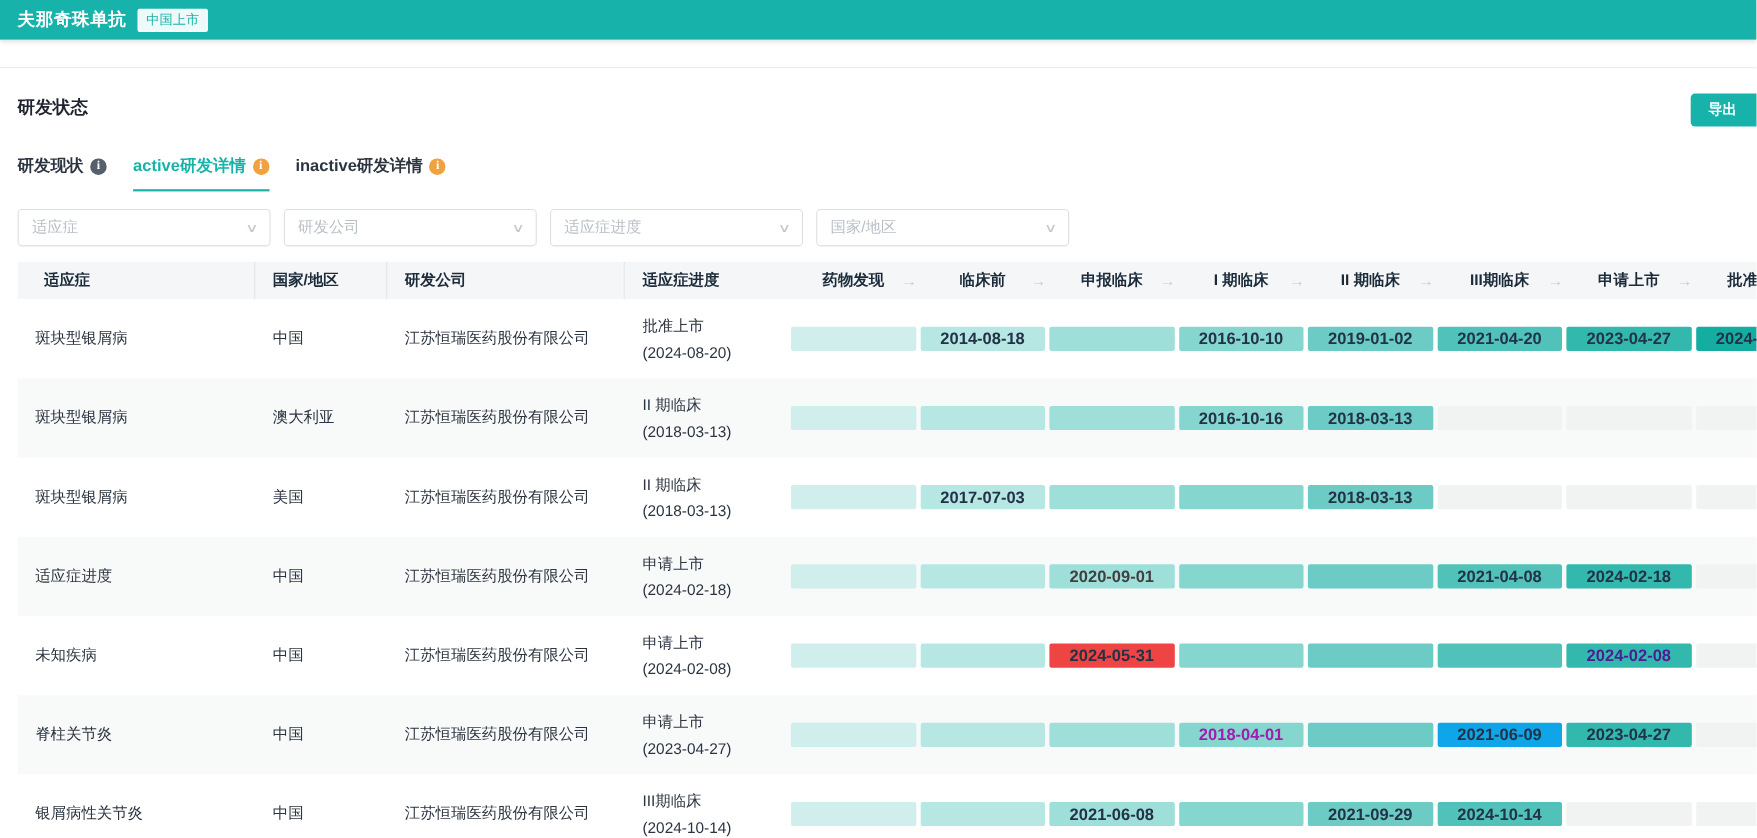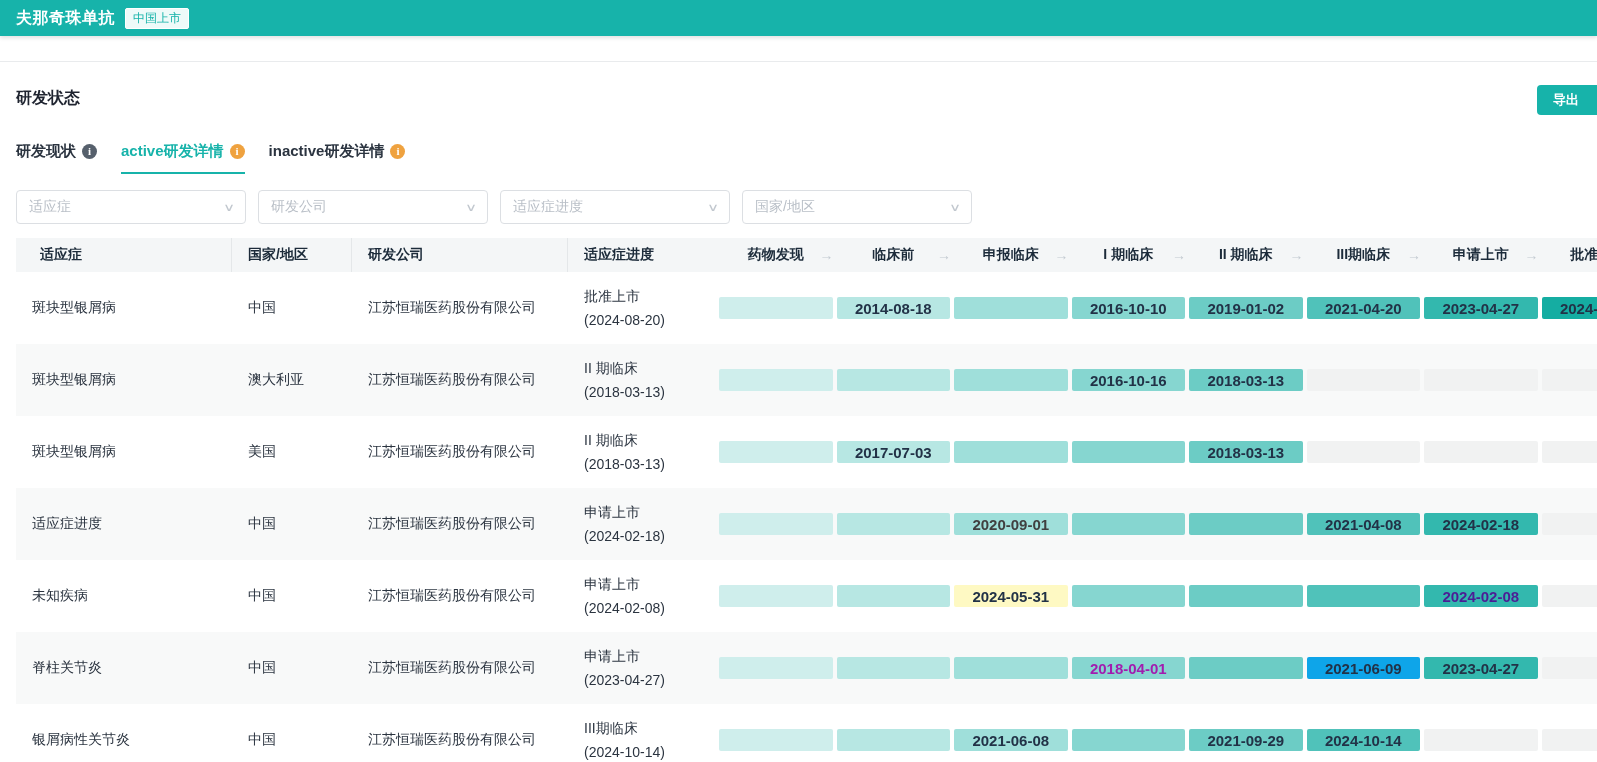--- a/index.html
+++ b/index.html
@@ -287,21 +287,21 @@
             <div class="p-line">申请上市</div>
             <div class="p-line">(2024-02-08)</div>
           </div>
           <div class="phase-cell">
             <div class="bar" style="background: rgb(207, 238, 236); color: rgb(34, 50, 71);"></div>
           </div>
           <div class="phase-cell">
             <div class="bar" style="background: rgb(183, 231, 227); color: rgb(34, 50, 71);"></div>
           </div>
           <div class="phase-cell">
-            <div class="bar" style="background: #fef9c3; color: rgb(34, 50, 71);">2024-05-31</div>
+            <div class="bar" style="background: #ef4444; color: rgb(34, 50, 71);">2024-05-31</div>
           </div>
           <div class="phase-cell">
             <div class="bar" style="background: rgb(134, 214, 208); color: rgb(34, 50, 71);"></div>
           </div>
           <div class="phase-cell">
             <div class="bar" style="background: rgb(108, 204, 197); color: rgb(34, 50, 71);"></div>
           </div>
           <div class="phase-cell">
             <div class="bar" style="background: rgb(80, 194, 186); color: rgb(34, 50, 71);"></div>
           </div>

